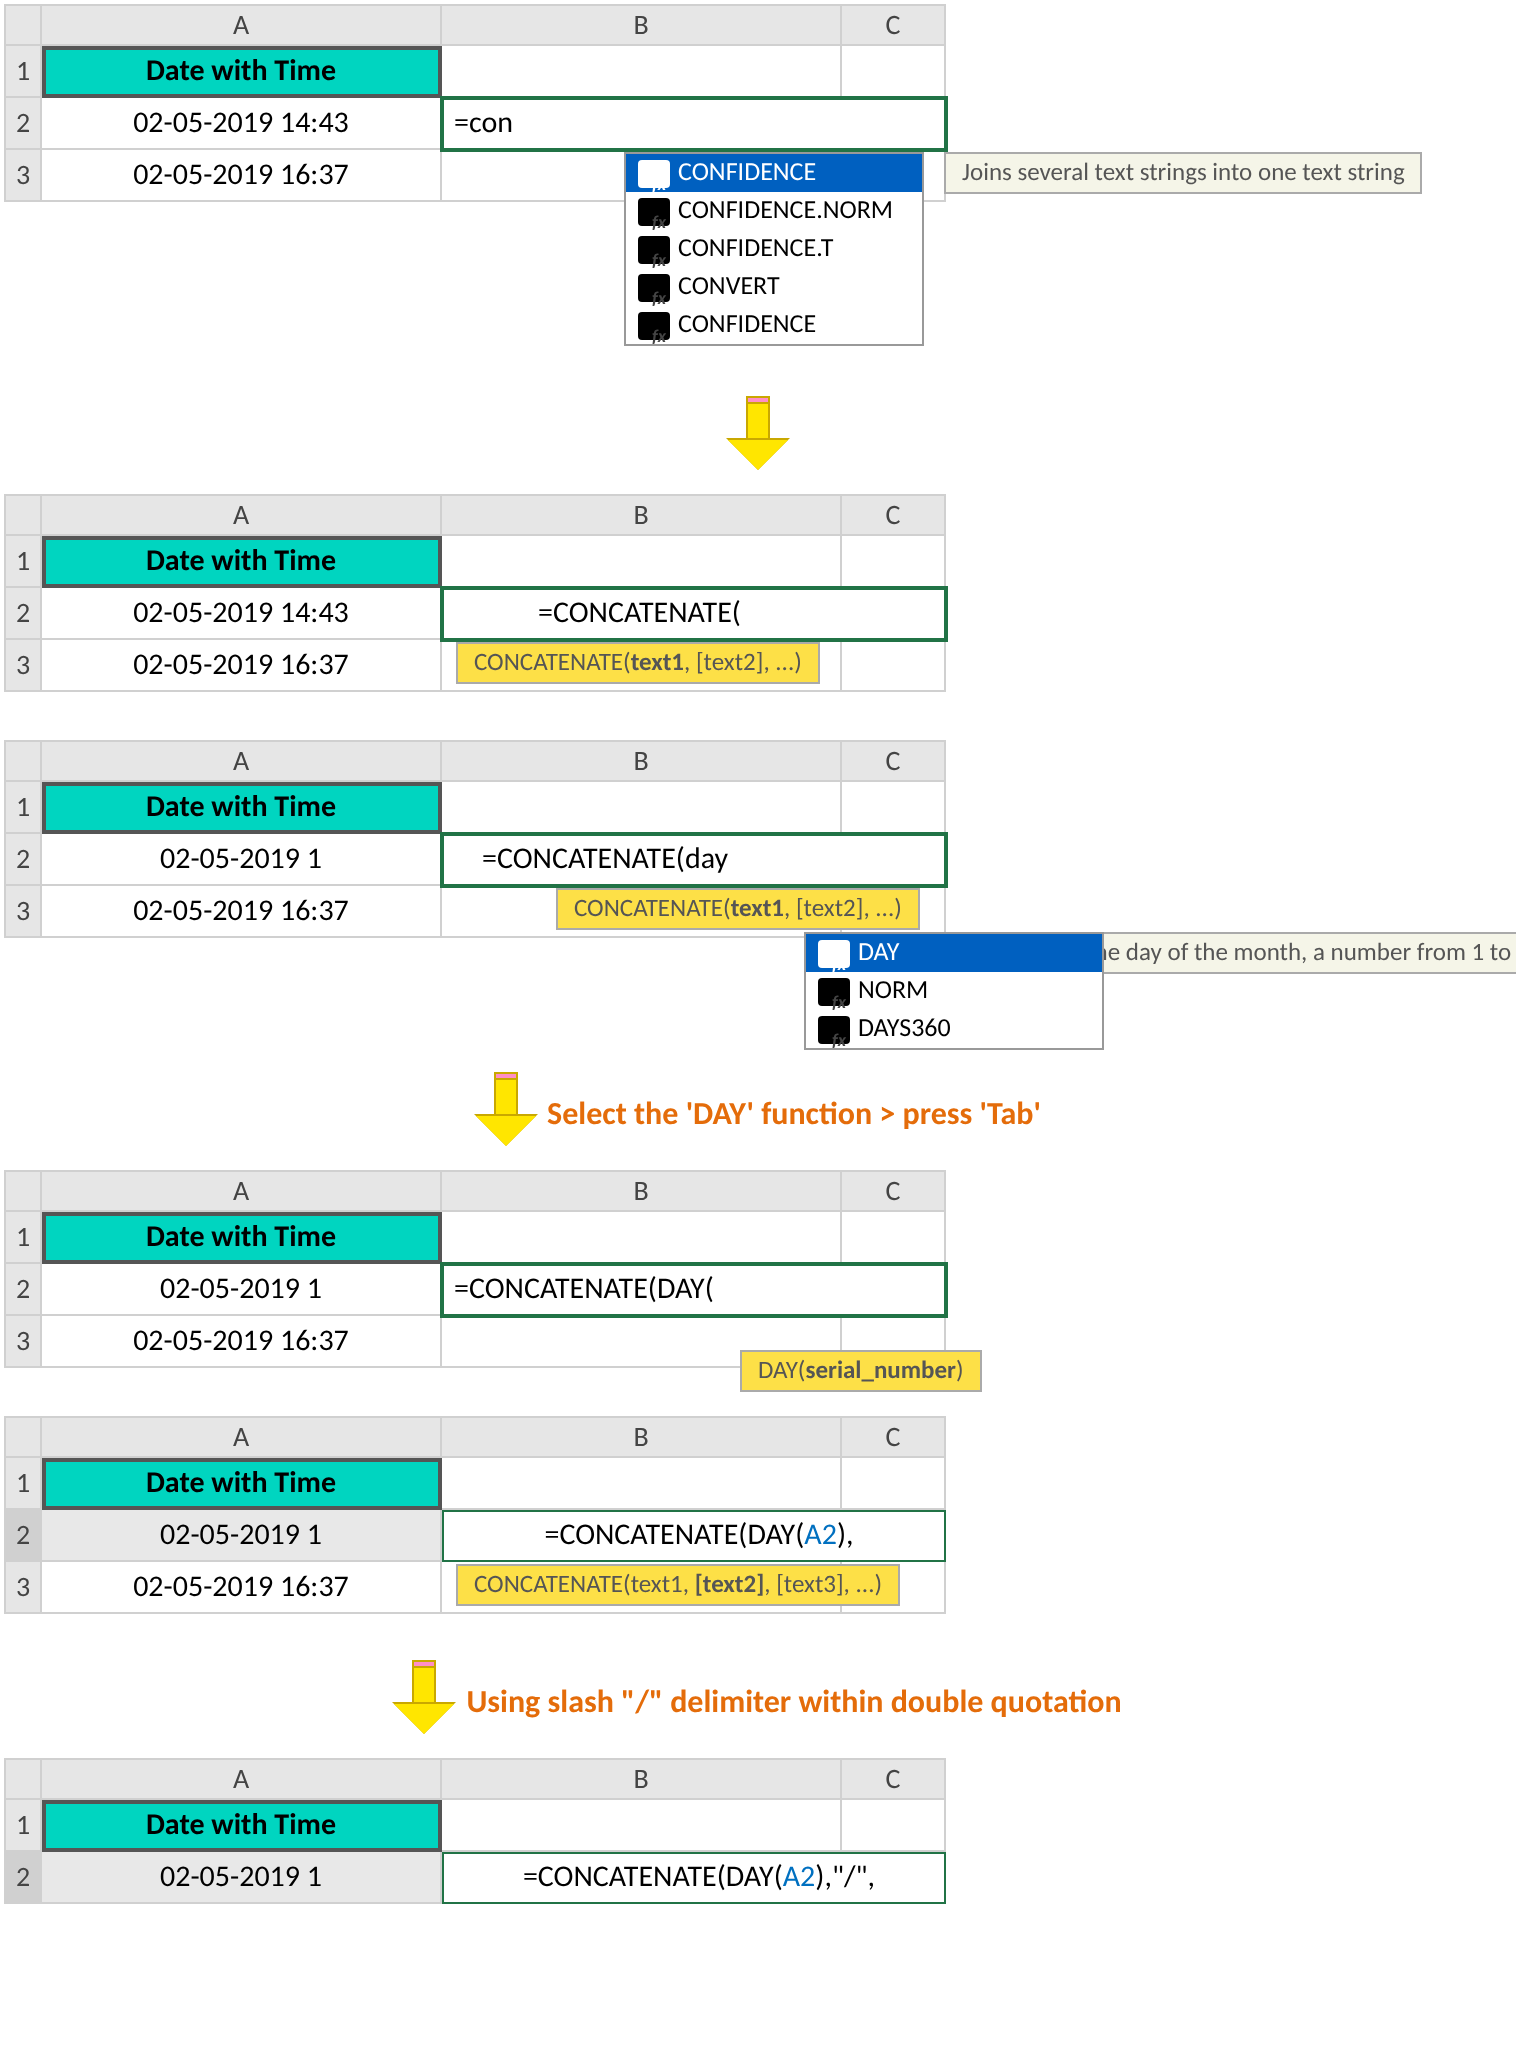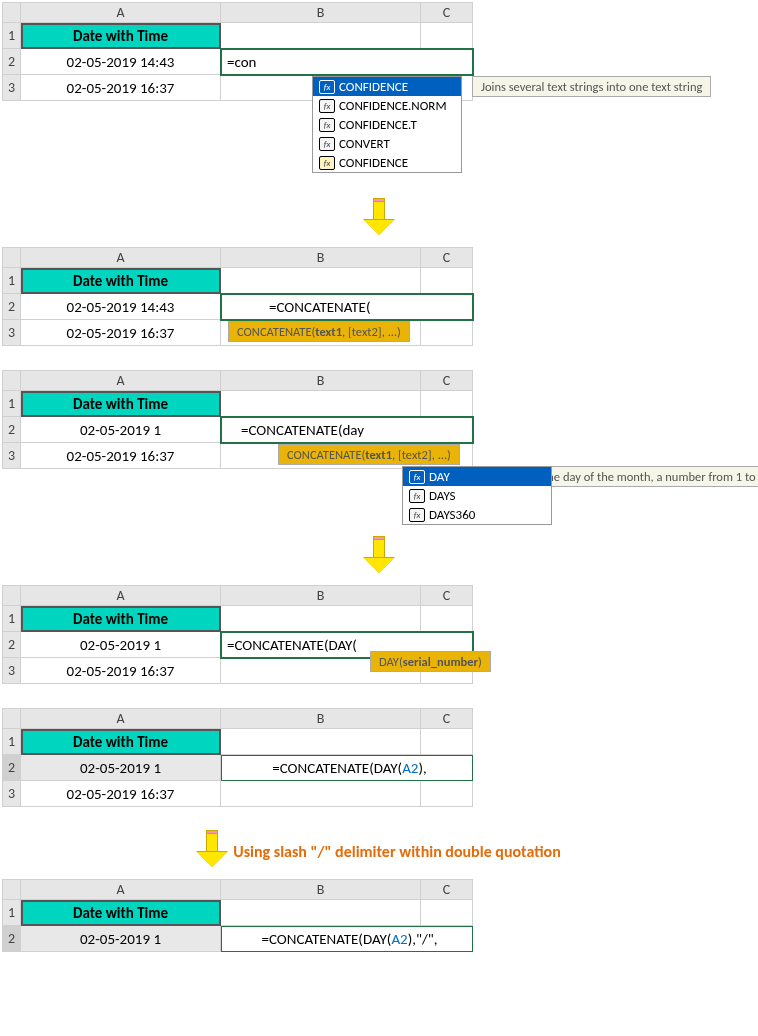--- a/index.html
+++ b/index.html
@@ -16,25 +16,25 @@
   .col-c { width: 52px; }
   .hdr-cell { background: #00d5c0 !important; font-weight: bold; color: #000; }
   .hdr-cell-outline { outline: 2px solid #555; outline-offset: -2px; margin-top: 26px; }
   .formula-cell { text-align: left !important; padding-left: 6px; font-size: 16px; outline: 2px solid #217346; outline-offset: -1px; position: relative; }
   .formula-cell-thin { text-align: center; padding-left: 6px; font-size: 16px; outline: 1px solid #217346; outline-offset: -1px; position: relative; }
   .sel-row { background: #e8e8e8 !important; }
   .sel-hdr { background: #d0d0d0 !important; }
   .autolist { position: absolute; background: #fff; border: 1px solid #999; font-size: 13px; min-width: 150px; z-index: 10; }
   .autolist .item { padding: 2px 6px; display: flex; align-items: center; gap: 4px; }
   .autolist .item.sel { background: #0060c0; color: #fff; }
-  .fx-badge { display: inline-block; width: 16px; height: 14px; border: 1px solid #000000; border-radius: 2px; font-size: 9px; line-height: 12px; text-align: center; font-style: italic; font-weight: normal; background: #f5f5f5; color: #444; }
+  .fx-badge { display: inline-block; width: 16px; height: 14px; border: 7px solid #000000; border-radius: 2px; font-size: 9px; line-height: 12px; text-align: center; font-style: italic; font-weight: bold; background: #f5f5f5; color: #444; }
   .fx-badge.warn { background: #fff3c0; }
   .autolist .item.sel .fx-badge { border-color: #fff; color: #fff; background: transparent; }
   .tip { position: absolute; background: #f5f5e8; border: 1px solid #aaa; padding: 2px 8px; font-size: 12.5px; color: #555; white-space: nowrap; z-index: 5; }
-  .syntax-tip { position: absolute; background: #eab308; border: 1px solid #aaa; padding: 2px 8px; font-size: 12.5px; color: #555; white-space: nowrap; z-index: 5; }
+  .syntax-tip { position: absolute; background: #fde047; border: 1px solid #aaa; padding: 2px 8px; font-size: 12.5px; color: #555; white-space: nowrap; z-index: 5; }
   .caption-row { display: flex; align-items: center; justify-content: center; gap: 6px; margin: 6px 0 10px 0; }
   .caption-text { color: #e46c0a; font-weight: bold; font-size: 16px; }
   .arrow-down {
     width: 30px; height: 36px; position: relative;
   }
   .arrow-down .stem {
     position: absolute; left: 9px; top: 0; width: 12px; height: 20px;
     background: #ffe600; border: 1px solid #c9a800;
   }
   .arrow-down .cap {
@@ -165,34 +165,35 @@
               <td class="col-b"></td>
               <td class="col-c"></td>
             </tr>
           </tbody></table><div class="autolist" style="top:96px;left:400px;">
           <div class="item sel">
             <span class="fx-badge">fx</span>
             <span>DAY</span>
           </div>
           <div class="item">
             <span class="fx-badge">fx</span>
-            <span>DAYS</span>
+            <span>NORM</span>
           </div>
           <div class="item">
             <span class="fx-badge">fx</span>
             <span>DAYS360</span>
           </div>
         </div><div class="tip" style="top:96px;left:490px;">Returns the day of the month, a number from 1 to 31</div><div class="syntax-tip" style="top:74px;left:276px;">CONCATENATE(<b class="arg">text1</b>, [text2], ...)</div></div><div style="height:60px;"></div></div>
     <div class="caption-row">
       <div class="arrow-down">
         <div class="cap"></div>
         <div class="stem"></div>
         <div class="head-border"></div>
         <div class="head"></div>
       </div>
+      <span class="caption-text">Select the 'DAY' function &gt; press 'Tab'</span>
     </div>
     <div class="section"><div class="grp"><table class="sheet"><tbody>
             <tr>
               <td class="corner"></td>
               <td class="col-hdr col-a">A</td>
               <td class="col-hdr col-b">B</td>
               <td class="col-hdr col-c">C</td>
             </tr>
             <tr>
               <td class="row-hdr">1</td>
@@ -204,21 +205,21 @@
               <td class="row-hdr">2</td>
               <td class="col-a">02-05-2019 1</td>
               <td class="formula-cell col-b" colspan="2" style="white-space:nowrap;overflow:visible;"><span>=CONCATENATE(DAY(</span></td>
             </tr>
             <tr>
               <td class="row-hdr">3</td>
               <td class="col-a">02-05-2019 16:37</td>
               <td class="col-b"></td>
               <td class="col-c"></td>
             </tr>
-          </tbody></table><div class="syntax-tip" style="top:66px;left:368px;">DAY(<b class="arg">serial_number</b>)</div></div><div style="height:16px;"></div></div>
+          </tbody></table><div class="syntax-tip" style="top:90px;left:368px;">DAY(<b class="arg">serial_number</b>)</div></div><div style="height:16px;"></div></div>
     <div class="section"><div class="grp"><table class="sheet"><tbody>
             <tr>
               <td class="corner"></td>
               <td class="col-hdr col-a">A</td>
               <td class="col-hdr col-b">B</td>
               <td class="col-hdr col-c">C</td>
             </tr>
             <tr>
               <td class="row-hdr">1</td>
               <td class="hdr-cell hdr-cell-outline col-a">Date with Time</td>
@@ -229,21 +230,21 @@
               <td class="row-hdr sel-hdr">2</td>
               <td class="col-a sel-row">02-05-2019 1</td>
               <td class="formula-cell-thin col-b" colspan="2" style="white-space:nowrap;overflow:visible;">=CONCATENATE(DAY(<span class="ref-a2">A2</span>),</td>
             </tr>
             <tr>
               <td class="row-hdr">3</td>
               <td class="col-a">02-05-2019 16:37</td>
               <td class="col-b"></td>
               <td class="col-c"></td>
             </tr>
-          </tbody></table></div><div style="height:16px;"></div></div>
+          </tbody></table><div class="syntax-tip" style="top:74px;left:226px;">CONCATENATE(text1, <b class="arg">[text2]</b>, [text3], ...)</div></div><div style="height:16px;"></div></div>
     <div class="caption-row">
       <div class="arrow-down">
         <div class="cap"></div>
         <div class="stem"></div>
         <div class="head-border"></div>
         <div class="head"></div>
       </div>
       <span class="caption-text">Using slash "/" delimiter within double quotation</span>
     </div>
     <div class="section"><div class="grp"><table class="sheet"><tbody>

